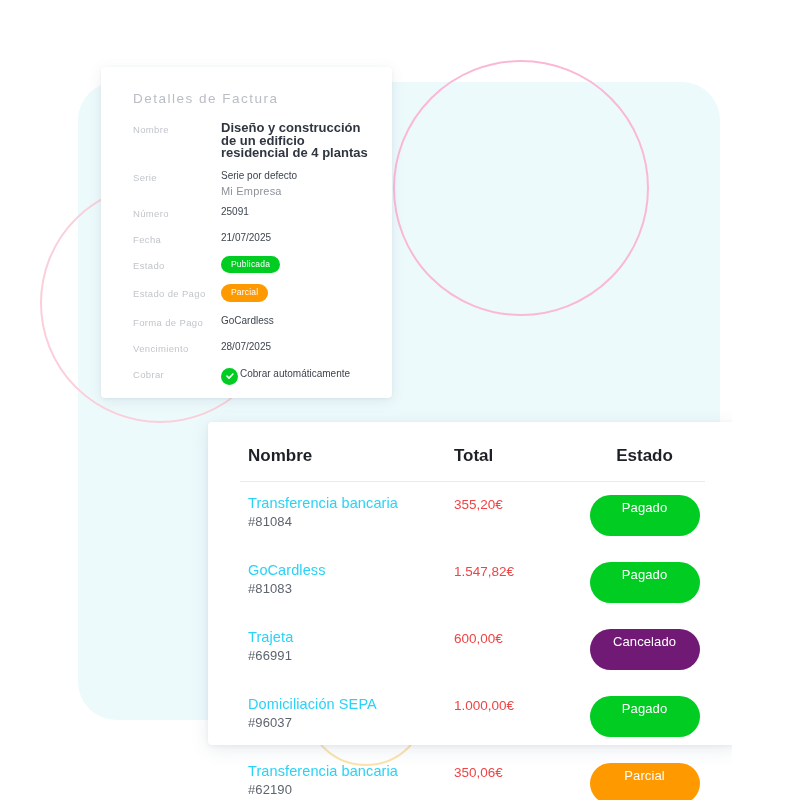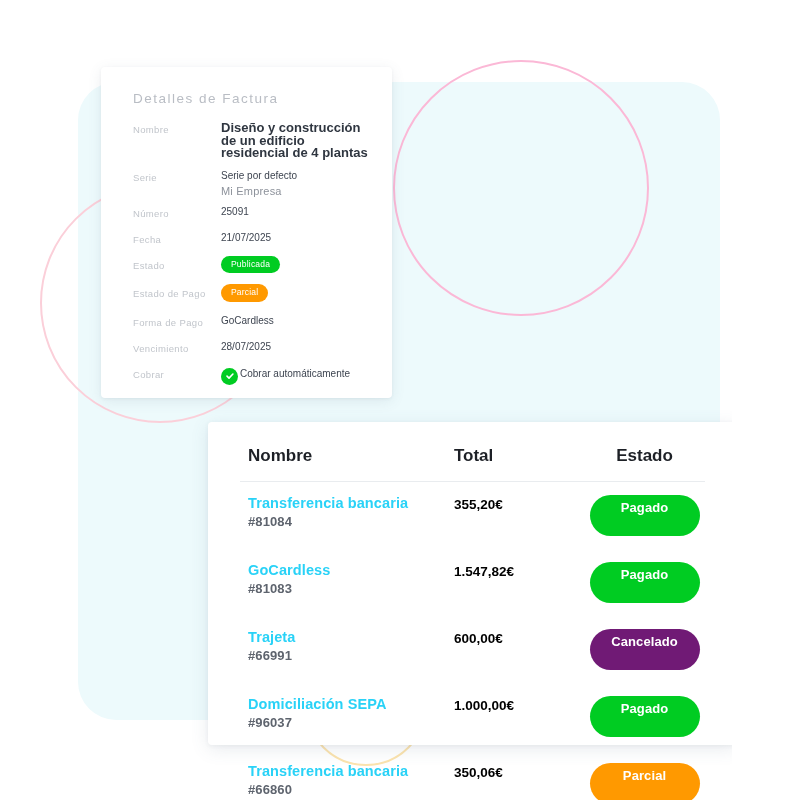--- a/index.html
+++ b/index.html
@@ -186,42 +186,41 @@
     border-bottom: 1px solid #e9ecef;
   }
 
   .tbl th.col-name   { width: 46%; padding-left: 8px; }
   .tbl th.col-total  { width: 28%; }
   .tbl th.col-status { width: 26%; text-align: center; }
 
   .tbl td {
     padding: 13px 0 13px;
     vertical-align: top;
-    font-weight: bold;
   }
 
   .tbl td.cell-name { padding-left: 8px; }
 
   .pay-name {
     font-size: 14.5px;
     color: #29d2f7;
     line-height: 17px;
     letter-spacing: 0.1px;
   }
 
   .pay-ref {
     font-size: 13px;
     color: #5e646e;
     margin-top: 2px;
     letter-spacing: 0.1px;
   }
 
   .pay-total {
     font-size: 13.5px;
-    color: #000000;
+    color: #ef4444;
     line-height: 17px;
     padding-top: 1px;
   }
 
   .cell-status { text-align: center; }
 
   .pill-lg {
     font-size: 13px;
     padding: 6px 0 22px;
     width: 110px;
@@ -368,21 +367,21 @@
             <div class="pay-total">1.000,00€</div>
           </td>
           <td class="cell-status">
             <span class="pill pill-lg pill-green">Pagado</span>
           </td>
         </tr>
 
         <tr>
           <td class="cell-name">
             <div class="pay-name">Transferencia bancaria</div>
-            <div class="pay-ref">#66860</div>
+            <div class="pay-ref">#62190</div>
           </td>
           <td>
             <div class="pay-total">350,06€</div>
           </td>
           <td class="cell-status">
             <span class="pill pill-lg pill-orange">Parcial</span>
           </td>
         </tr>
 
       </tbody>

